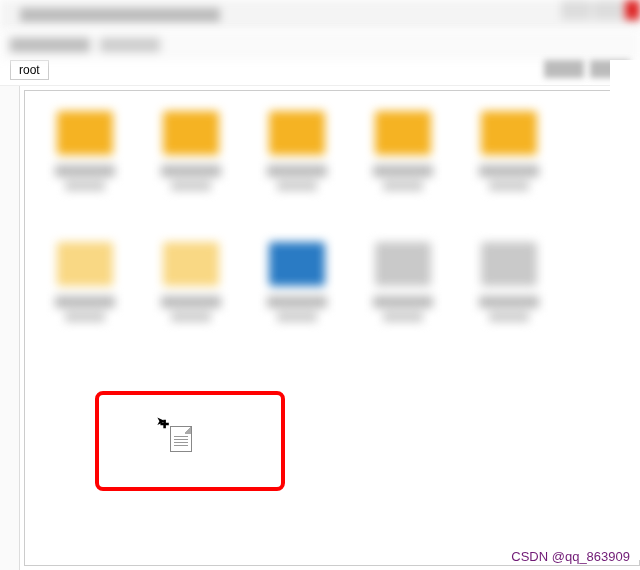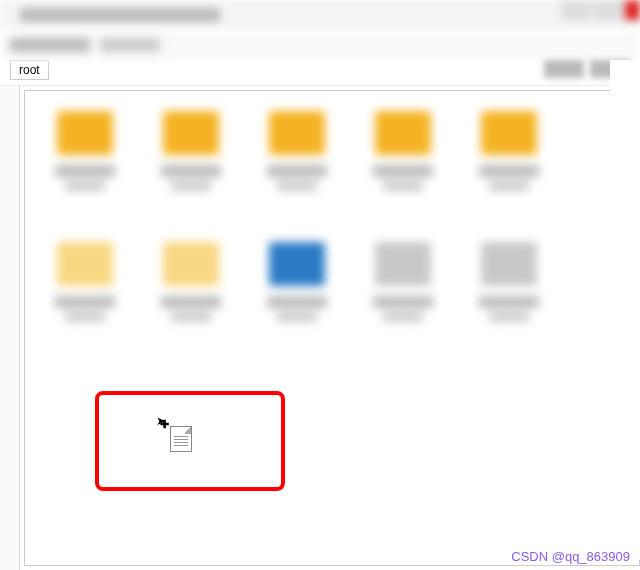--- a/index.html
+++ b/index.html
@@ -36,21 +36,21 @@
   .highlight-box { position: absolute; border: 4px solid #ff0000; border-radius: 8px; left: 70px; top: 300px; width: 190px; height: 100px; }
   
   .drop-cursor { position: absolute; left: 145px; top: 335px; }
   .doc-icon { width: 22px; height: 26px; background: #fff; border: 1px solid #888; position: relative; }
   .doc-icon::before { content: ""; position: absolute; top: 0; right: 0; width: 7px; height: 7px; background: linear-gradient(135deg, #fff 50%, #aaa 50%); }
   .doc-lines { position: absolute; top: 9px; left: 3px; right: 3px; }
   .doc-lines span { display: block; height: 1px; background: #999; margin-bottom: 2px; }
   .plus { position: absolute; top: -8px; left: -10px; font-size: 11px; font-weight: bold; color: #000; }
   .arrow-cursor { position: absolute; top: -12px; left: -14px; font-size: 12px; }
   
-  .watermark { position: absolute; right: 10px; bottom: 6px; color: #8b5cf6; font-size: 13px; }
+  .watermark { position: absolute; right: 10px; bottom: 6px; color: #701a75; font-size: 13px; }
   
   .blur-right { position: absolute; right: 0; top: 60px; width: 30px; height: 500px; background: #fff; }
 </style>
 </head>
 <body>
 
 <div class="titlebar">
   <div class="titlebar-btns">
     <div class="titlebar-btn"></div>
     <div class="titlebar-btn"></div>

